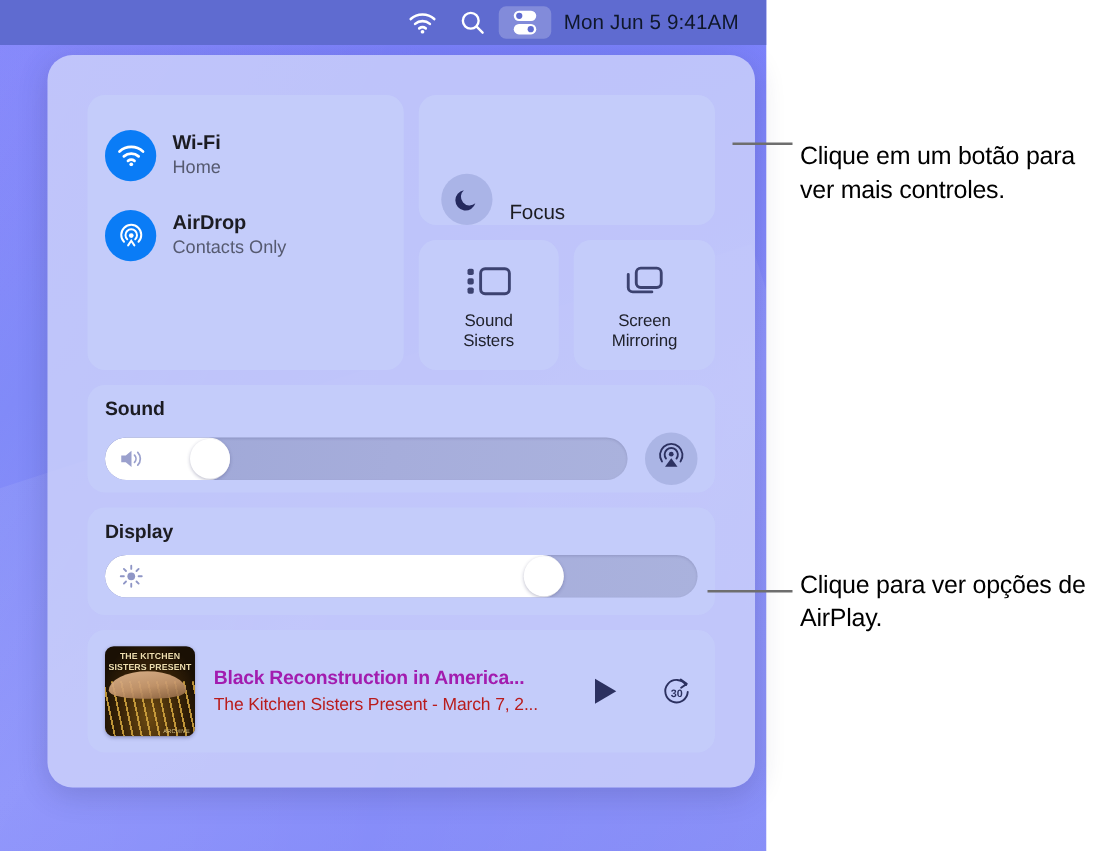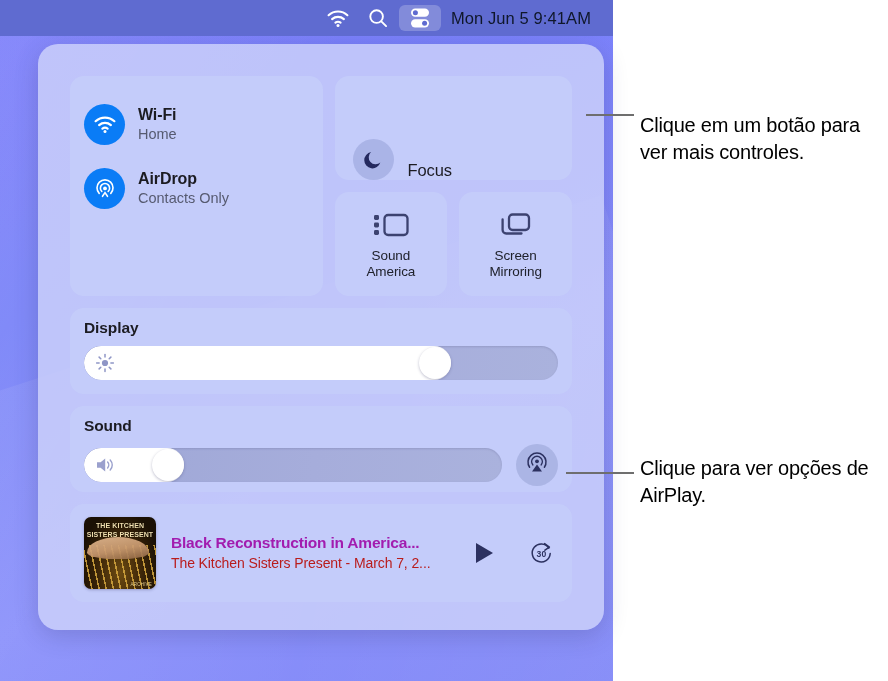--- a/index.html
+++ b/index.html
@@ -430,37 +430,68 @@
           <span>
             <svg width="36" height="26" viewBox="0 0 36 26">
               <rect x="1" y="3" width="5" height="5" rx="1.4" fill="#3c4270"></rect>
               <rect x="1" y="10.5" width="5" height="5" rx="1.4" fill="#3c4270"></rect>
               <rect x="1" y="18" width="5" height="5" rx="1.4" fill="#3c4270"></rect>
               <rect x="11.5" y="3" width="23" height="20" rx="3.6" fill="none" stroke="#3c4270" stroke-width="2.3"></rect>
             </svg>
           </span>
           <div class="tile-label">
             <span>Sound</span><br>
-            <span>America</span>
+            <span>Sisters</span>
           </div>
         </div>
 
         <div class="module square-tile">
           <span>
             <svg width="34" height="26" viewBox="0 0 34 26">
               <rect x="10" y="2.5" width="20" height="15.5" rx="3.6" fill="none" stroke="#3c4270" stroke-width="2.3"></rect>
               <path d="M22.5 21.5 H7.2 A3.6 3.6 0 0 1 3.6 17.9 V7.5" fill="none" stroke="#3c4270" stroke-width="2.3" stroke-linecap="round" stroke-linejoin="round"></path>
             </svg>
           </span>
           <div class="tile-label">
             <span>Screen</span><br>
             <span>Mirroring</span>
           </div>
         </div>
 
+      </div>
+    </div>
+  </div>
+
+  <div class="module" id="sound-module">
+    <div class="slider-title">Sound</div>
+    <div class="slider-row">
+      <div class="slider-track" id="sound-track">
+        <div class="slider-fill" id="sound-fill" style="width: 99.88px;"></div>
+        <div class="slider-knob" id="sound-knob" style="left: 99.88px;"></div>
+        <div class="slider-glyph">
+          <svg width="24" height="19" viewBox="0 0 24 19">
+            <path d="M2 6.8 H5.6 L10.2 3 V16 L5.6 12.2 H2 Z" fill="#9aa0cd"></path>
+            <g fill="none" stroke="#9aa0cd" stroke-width="1.4" stroke-linecap="round">
+              <path d="M12.6 6.6 A4.2 4.2 0 0 1 12.6 12.4"></path>
+              <path d="M15.2 4.4 A7.4 7.4 0 0 1 15.2 14.6"></path>
+            </g>
+          </svg>
+        </div>
+      </div>
+      <div id="airplay-button">
+        <span>
+          <svg width="24" height="24" viewBox="0 0 24 24">
+            <g fill="none" stroke="#2c3160" stroke-width="1.5" stroke-linecap="round">
+              <path d="M4.6 16.2 A9 9 0 1 1 19.4 16.2"></path>
+              <path d="M7.8 13.9 A5.3 5.3 0 1 1 16.2 13.9"></path>
+            </g>
+            <circle cx="12" cy="10.3" r="1.9" fill="#2c3160"></circle>
+            <path d="M12 13.6 L17 20.4 H7 Z" fill="#2c3160"></path>
+          </svg>
+        </span>
       </div>
     </div>
   </div>
 
   <div class="module" id="display-module">
     <div class="slider-title">Display</div>
     <div class="slider-row">
       <div class="slider-track" id="display-track">
         <div class="slider-fill" id="display-fill" style="width: 367.2px;"></div>
         <div class="slider-knob" id="display-knob" style="left: 367.2px;"></div>
@@ -476,51 +507,20 @@
               <line x1="14.2" y1="14.2" x2="15.9" y2="15.9"></line>
               <line x1="4.1" y1="15.9" x2="5.8" y2="14.2"></line>
               <line x1="14.2" y1="5.8" x2="15.9" y2="4.1"></line>
             </g>
           </svg>
         </div>
       </div>
     </div>
   </div>
 
-  <div class="module" id="sound-module">
-    <div class="slider-title">Sound</div>
-    <div class="slider-row">
-      <div class="slider-track" id="sound-track">
-        <div class="slider-fill" id="sound-fill" style="width: 99.88px;"></div>
-        <div class="slider-knob" id="sound-knob" style="left: 99.88px;"></div>
-        <div class="slider-glyph">
-          <svg width="24" height="19" viewBox="0 0 24 19">
-            <path d="M2 6.8 H5.6 L10.2 3 V16 L5.6 12.2 H2 Z" fill="#9aa0cd"></path>
-            <g fill="none" stroke="#9aa0cd" stroke-width="1.4" stroke-linecap="round">
-              <path d="M12.6 6.6 A4.2 4.2 0 0 1 12.6 12.4"></path>
-              <path d="M15.2 4.4 A7.4 7.4 0 0 1 15.2 14.6"></path>
-            </g>
-          </svg>
-        </div>
-      </div>
-      <div id="airplay-button">
-        <span>
-          <svg width="24" height="24" viewBox="0 0 24 24">
-            <g fill="none" stroke="#2c3160" stroke-width="1.5" stroke-linecap="round">
-              <path d="M4.6 16.2 A9 9 0 1 1 19.4 16.2"></path>
-              <path d="M7.8 13.9 A5.3 5.3 0 1 1 16.2 13.9"></path>
-            </g>
-            <circle cx="12" cy="10.3" r="1.9" fill="#2c3160"></circle>
-            <path d="M12 13.6 L17 20.4 H7 Z" fill="#2c3160"></path>
-          </svg>
-        </span>
-      </div>
-    </div>
-  </div>
-
   <div class="module" id="nowplaying-module">
     <div id="album-art">
       <div class="aa-strings"></div>
       <div class="aa-hands"></div>
       <div class="aa-title">THE KITCHEN SISTERS PRESENT</div>
       <div class="aa-foot">ARCHIVE</div>
     </div>
     <div id="np-text">
       <div id="np-title">Black Reconstruction in America...</div>
       <div id="np-subtitle">The Kitchen Sisters Present - March 7, 2...</div>

